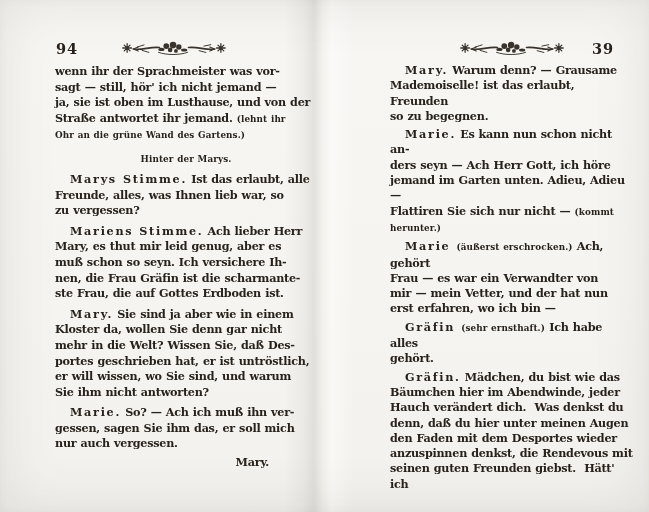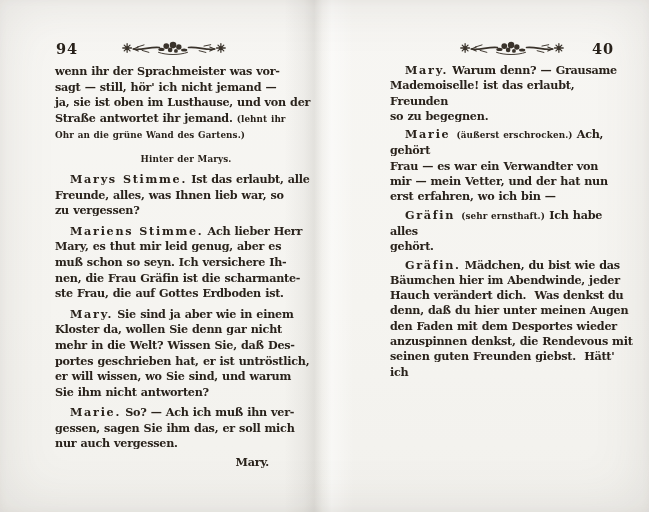--- a/index.html
+++ b/index.html
@@ -101,24 +101,28 @@
 er will wissen, wo Sie sind, und warum
 Sie ihm nicht antworten?</span></div><div class="para speech"><span class="run-speaker">Marie.</span><span class="run-body"> So? — Ach ich muß ihn ver-
 gessen, sagen Sie ihm das, er soll mich
 nur auch vergessen.</span></div><div class="catchword">Mary.</div></div>
   </div>
 
   <div class="page right">
     <svg class="ornament" viewBox="0 0 120 20">
         <use href="#vignette"></use>
       </svg>
-    <span class="pagenum">40</span>
+    <span class="pagenum">39</span>
     <div class="textblock" id="right-text"><div class="para speech"><span class="run-speaker">Mary.</span><span class="run-body"> Warum denn? — Grausame
 Mademoiselle! ist das erlaubt, Freunden
-so zu begegnen.</span></div><div class="para speech"><span class="run-speaker">Marie </span><span class="run-small">(äußerst erschrocken.)</span><span class="run-body"> Ach, gehört
+so zu begegnen.</span></div><div class="para speech"><span class="run-speaker">Marie.</span><span class="run-body"> Es kann nun schon nicht an-
+ders seyn — Ach Herr Gott, ich höre
+jemand im Garten unten. Adieu, Adieu —
+Flattiren Sie sich nur nicht — </span><span class="run-small">(kommt
+herunter.)</span></div><div class="para speech"><span class="run-speaker">Marie </span><span class="run-small">(äußerst erschrocken.)</span><span class="run-body"> Ach, gehört
 Frau — es war ein Verwandter von
 mir — mein Vetter, und der hat nun
 erst erfahren, wo ich bin —</span></div><div class="para speech"><span class="run-speaker">Gräfin </span><span class="run-small">(sehr ernsthaft.)</span><span class="run-body"> Ich habe alles
 gehört.</span></div><div class="para speech"><span class="run-speaker">Gräfin.</span><span class="run-body"> Mädchen, du bist wie das
 Bäumchen hier im Abendwinde, jeder
 Hauch verändert dich.  Was denkst du
 denn, daß du hier unter meinen Augen
 den Faden mit dem Desportes wieder
 anzuspinnen denkst, die Rendevous mit
 seinen guten Freunden giebst.  Hätt' ich</span></div></div>

